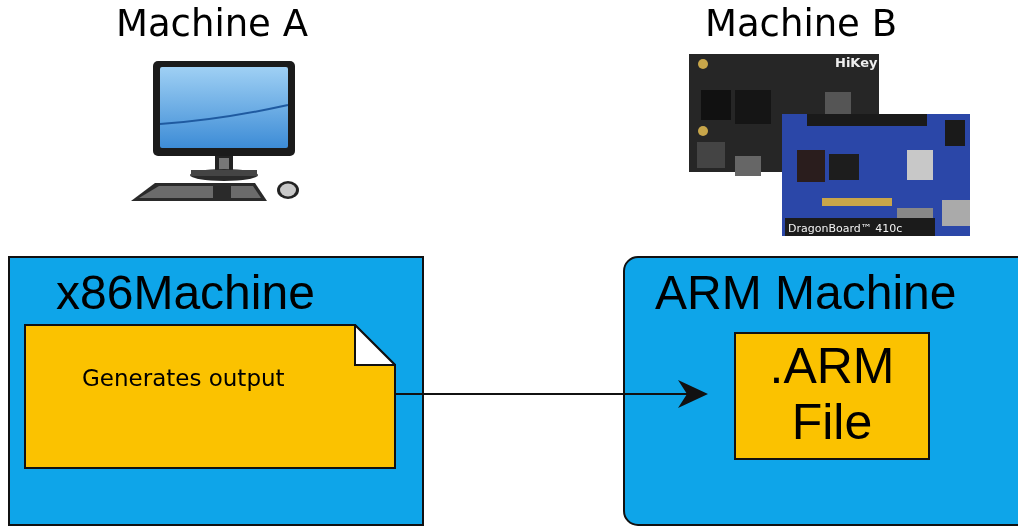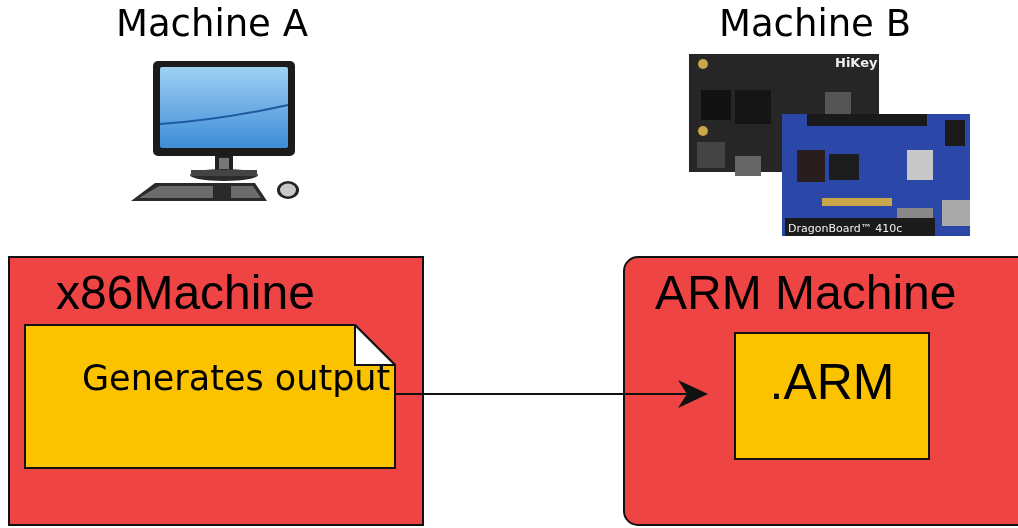--- a/index.html
+++ b/index.html
@@ -1,29 +1,29 @@
 <!DOCTYPE html>
 <html><head>
 <meta charset="utf-8">
 <style>
   html,body{margin:0;padding:0;background:#ffffff;}
   body{width:1018px;height:528px;position:relative;overflow:hidden;font-family:"DejaVu Sans",sans-serif;color:#000;}
   .label-top{position:absolute;font-family:"DejaVu Sans",sans-serif;font-size:37px;top:2px;line-height:44px;white-space:nowrap;}
   #lblA{left:116px;}
-  #lblB{left:705px;margin-left:14px;}
-  .machine-box{position:absolute;border:2px solid #111;background:#ef4444;box-sizing:border-box;}
+  #lblB{left:705px;}
+  .machine-box{position:absolute;border:2px solid #111;background:#0ea5e9;box-sizing:border-box;}
   #boxA{left:8px;top:256px;width:416px;height:270px;}
   #boxB{left:623px;top:256px;width:484px;height:270px;border-radius:15px;}
   .box-title{position:absolute;font-family:"Liberation Sans",sans-serif;font-size:48px;line-height:54px;white-space:nowrap;}
   #titleA{left:46px;top:8px;}
   #titleB{left:30px;top:8px;}
   .note{position:absolute;left:14px;top:66px;width:372px;height:146px;}
   .note svg{position:absolute;left:0;top:0;}
-  .note-text{position:absolute;left:58px;top:36px;font-family:"DejaVu Sans",sans-serif;font-size:35px;line-height:36px;white-space:nowrap;}
-  .file{position:absolute;left:109px;top:74px;width:196px;height:128px;background:#fbc200;border:2px solid #111;box-sizing:border-box;text-align:center;font-family:"Liberation Sans",sans-serif;font-size:50px;line-height:56px;padding-top:20px;}
+  .note-text{position:absolute;left:58px;top:36px;font-family:"DejaVu Sans",sans-serif;font-size:23px;line-height:36px;white-space:nowrap;}
+  .file{position:absolute;left:109px;top:74px;width:196px;height:128px;background:#fbc200;border:2px solid #111;box-sizing:border-box;text-align:center;font-family:"Liberation Sans",sans-serif;font-size:50px;line-height:56px;padding-top:4px;}
   #arrow{position:absolute;left:0;top:0;}
   .pic{position:absolute;}
 </style>
 </head>
 <body>
 
 <div class="label-top" id="lblA">Machine A</div>
 <div class="label-top" id="lblB">Machine B</div>
 
 <svg class="pic" style="left:125px;top:58px" width="185" height="148" viewBox="0 0 185 148">
@@ -80,19 +80,20 @@
     <div class="note-text">
       <div>Generates output</div>
     </div>
   </div>
 </div>
 
 <div class="machine-box" id="boxB">
   <div class="box-title" id="titleB">ARM Machine</div>
   <div class="file">
     <div>.ARM</div>
+    <div>File</div>
   </div>
 </div>
 
 <svg id="arrow" width="1018" height="528" style="pointer-events:none">
   <line x1="395" y1="394" x2="690" y2="394" stroke="#111" stroke-width="2"></line>
   <path d="M708 394 L678 380 L687 394 L678 408 Z" fill="#111"></path>
 </svg>
 
 </body></html>

